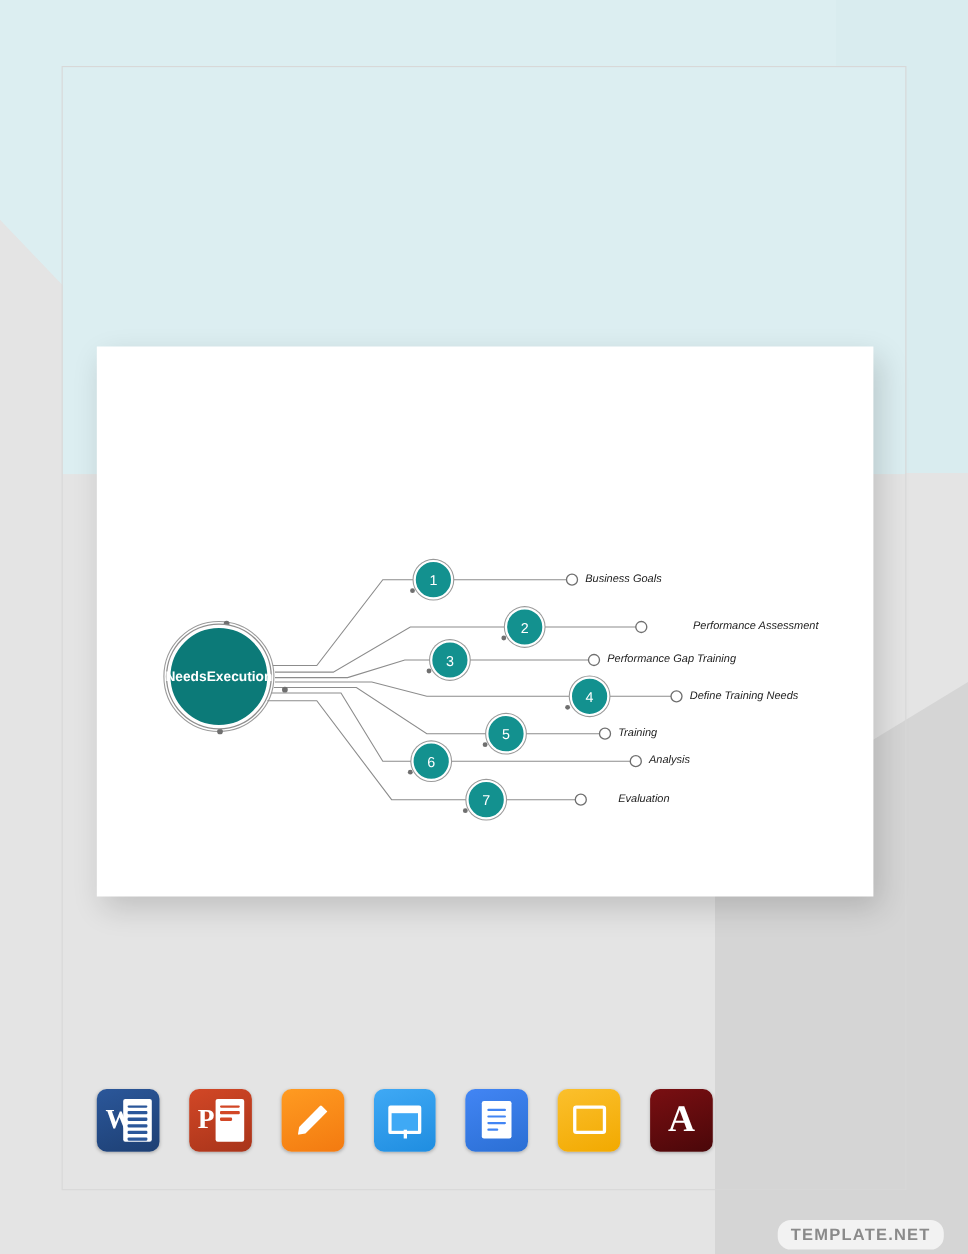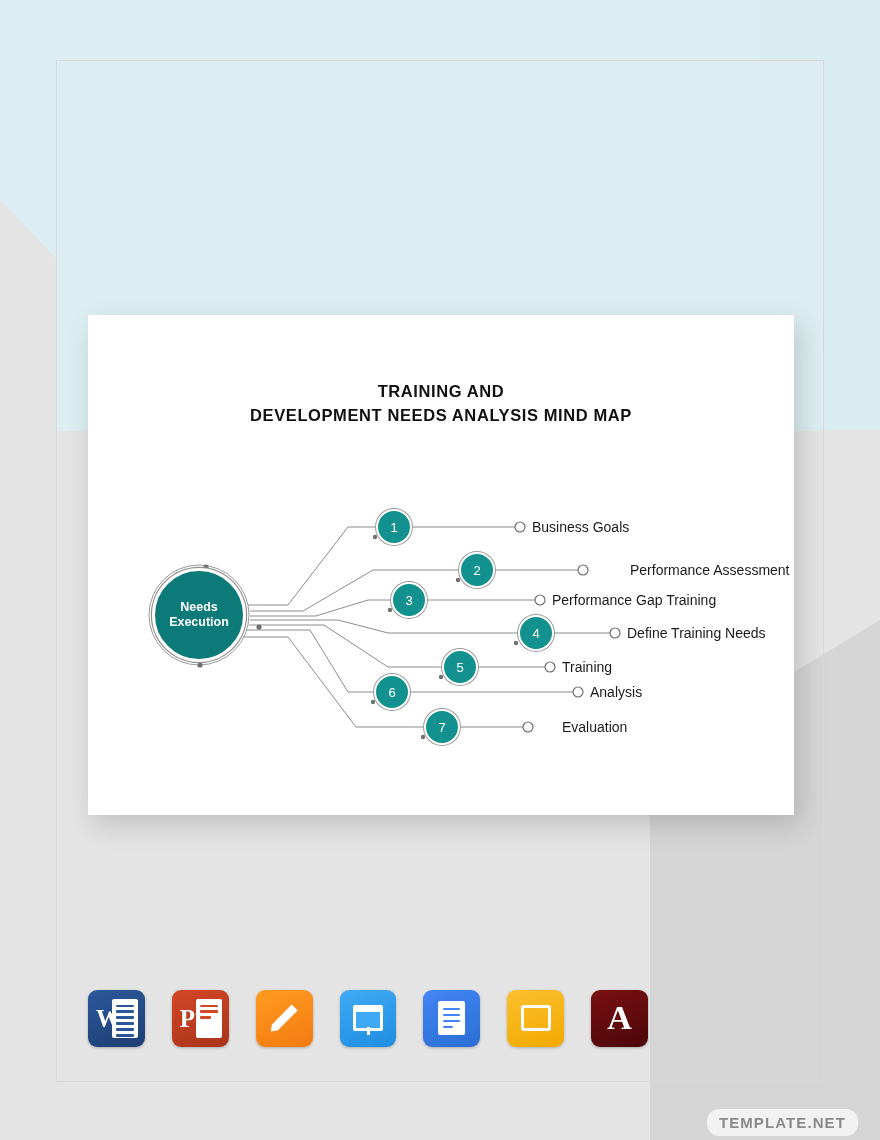--- a/index.html
+++ b/index.html
@@ -122,21 +122,21 @@
     top: 253px;
     width: 94px;
     height: 94px;
     border-radius: 50%;
     background: #0c7a78;
     border: 3px solid #ffffff;
     box-shadow: 0 0 0 1.2px #8e8e8e;
     display: flex;
     align-items: center;
     justify-content: center;
-    flex-direction: column;
+    flex-direction: row;
     color: #ffffff;
     font-size: 12.5px;
     font-weight: bold;
     line-height: 15px;
     text-align: center;
     box-sizing: border-box;
   }
 
   
   .node {
@@ -151,24 +151,25 @@
     font-size: 13px;
     display: flex;
     align-items: center;
     justify-content: center;
     box-sizing: border-box;
   }
 
   
   .leaf-label {
     position: absolute;
-    font-size: 14px;
+    font-size: 10px;
     color: #1b1b1b;
     white-space: nowrap;
     line-height: 14px;
+    font-style: italic;
   }
 
   
   .icons {
     position: absolute;
     left: 88px;
     top: 986px;
     width: 560px;
     height: 64px;
     display: flex;
@@ -309,24 +310,20 @@
   <div class="bg-teal-right"></div>
   <div class="bg-grey-top"></div>
   <div class="bg-grey-main"></div>
   <div class="bg-grey-right"></div>
 
   <div class="frame-top-fill"></div>
   <div class="frame"></div>
 
   <div class="doc-card">
 
-    <div class="doc-title">
-      <div>TRAINING AND</div>
-      <div>DEVELOPMENT NEEDS ANALYSIS MIND MAP</div>
-    </div>
 
     <div class="diagram">
       <svg width="706" height="500">
         <g fill="none" stroke="#8c8c8c" stroke-width="1">
 
           <circle cx="111" cy="300" r="50" stroke="#9a9a9a" fill="none"></circle>
 
           <path d="M160 290 L200 290 L260 212 L288 212"></path>
 
           <path d="M162 296 L215 296 L285 255 L371 255"></path>

